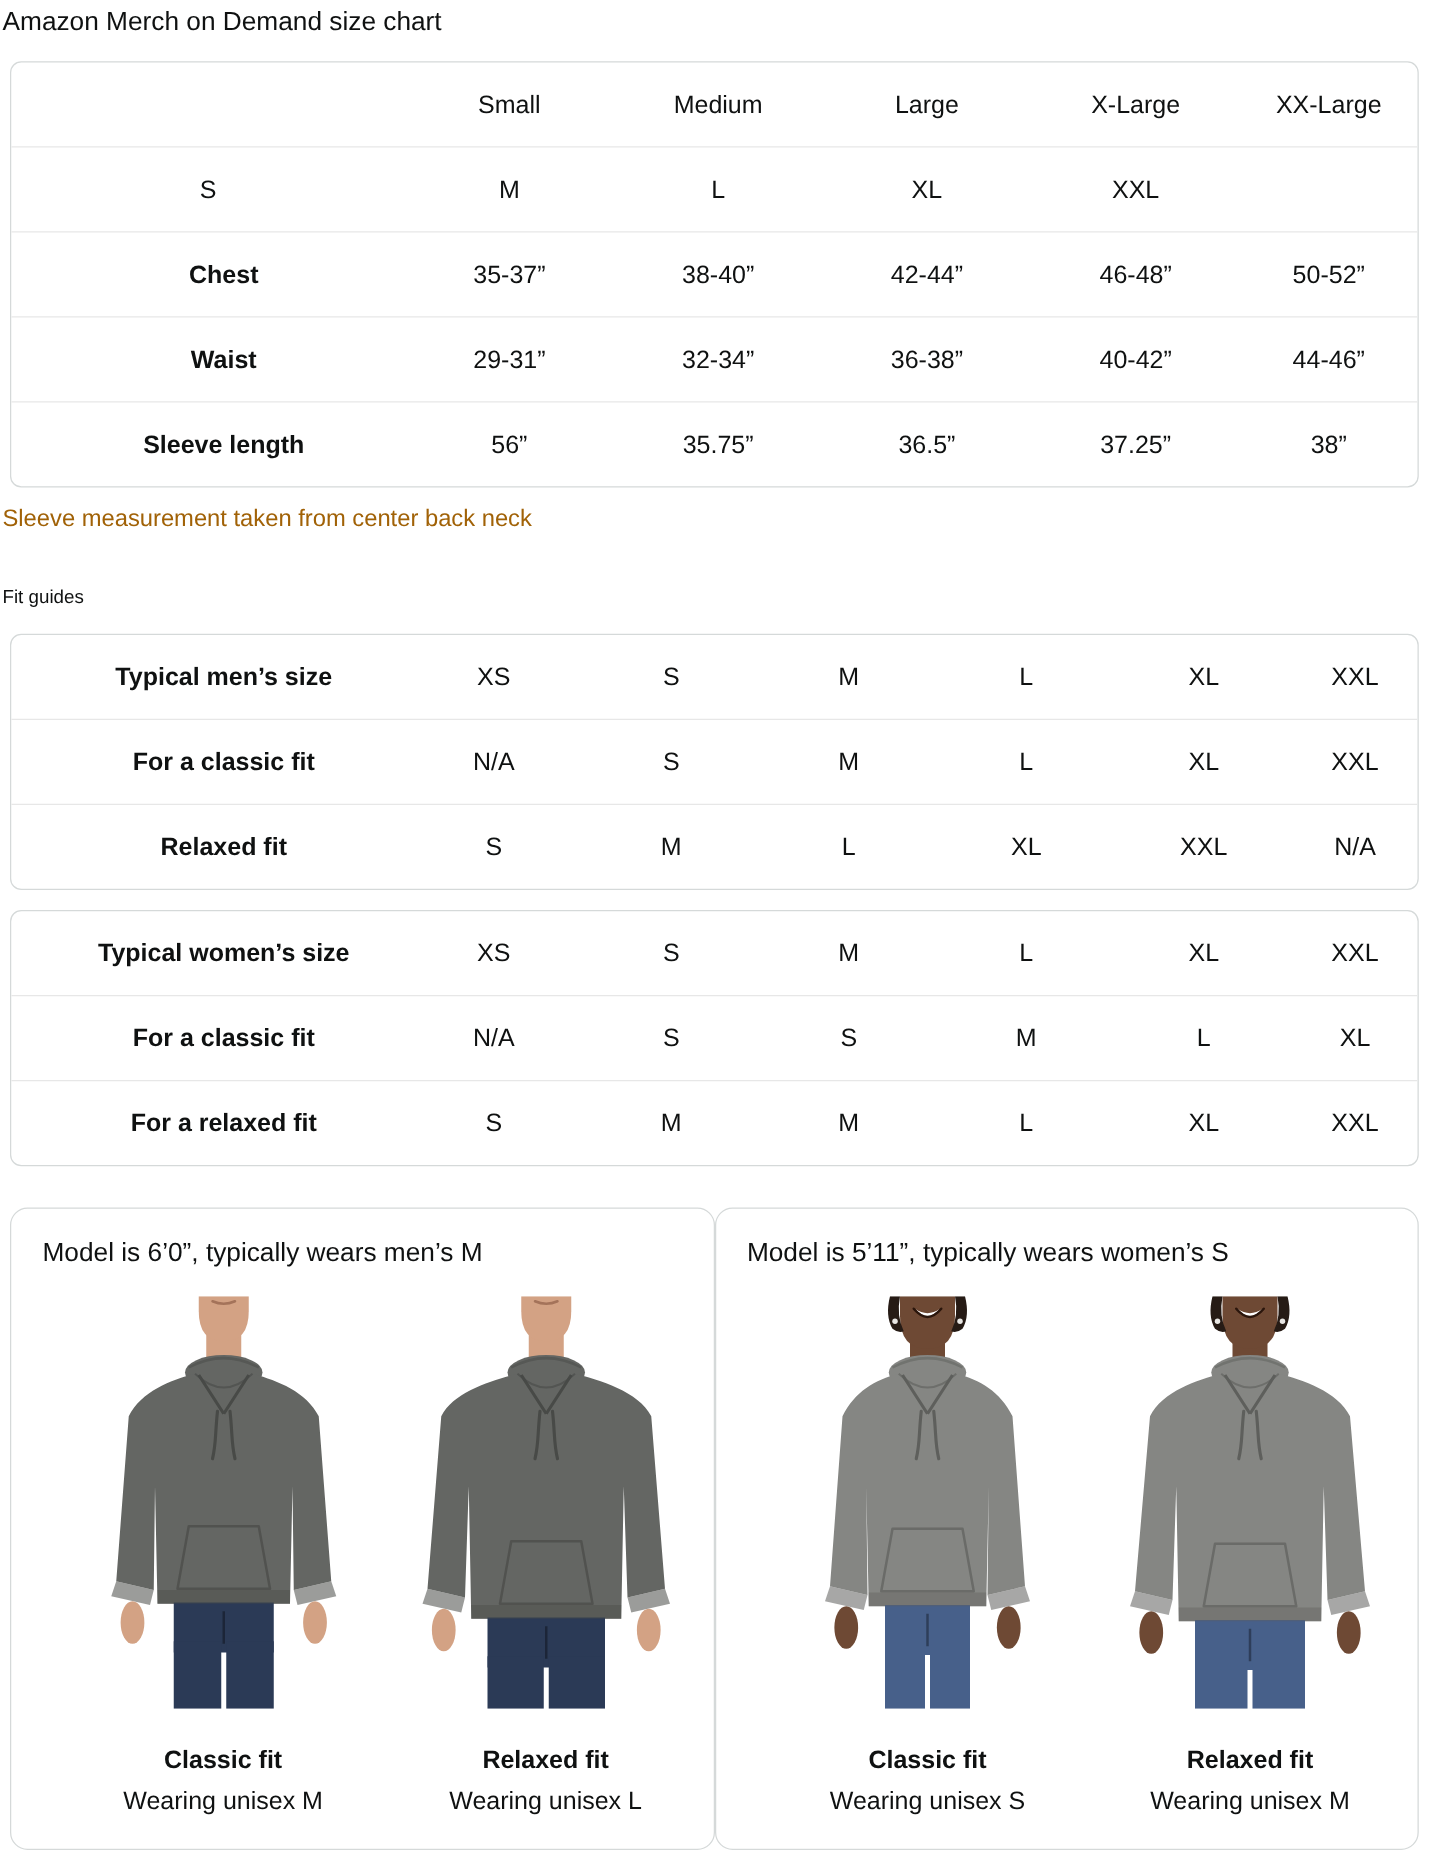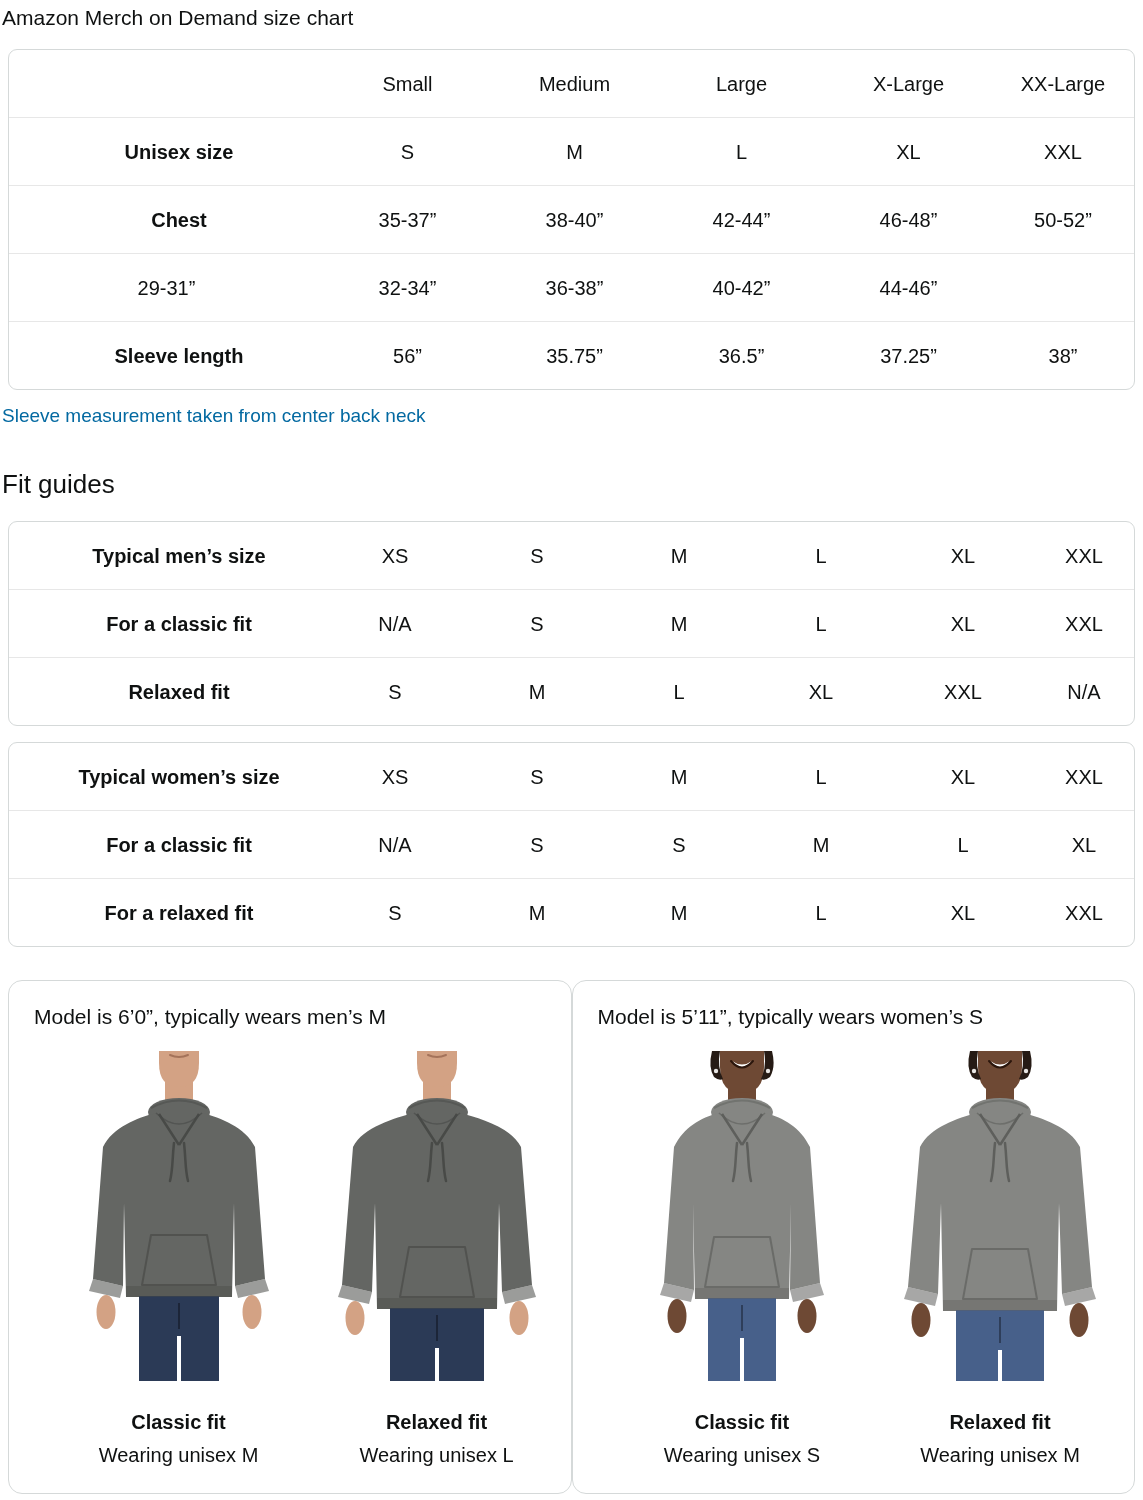--- a/index.html
+++ b/index.html
@@ -15,29 +15,29 @@
   }
   .container { padding: 4px 8px 0; box-sizing: border-box; }
 
   h1.page-title {
     font-size: 21px;
     font-weight: 400;
     margin: 2px 0 19px -6px;
     color: #0F1111;
   }
   h2.section-heading {
-    font-size: 26px;
+    font-size: 15px;
     font-weight: 400;
     margin: 42px 0 21px -6px;
     color: #0F1111;
   }
   p.note {
     font-size: 19px;
     margin: 15px 0 13px -6px;
-    color: #0369a1;
+    color: #a16207;
   }
 
   .tbl {
     border: 1px solid #D5D9D9;
     border-radius: 9px;
     background: #fff;
     overflow: hidden;
     text-align: center;
   }
   .tbl .row {
@@ -79,36 +79,36 @@
   <div class="tbl size-tbl" id="size-table">
       <div class="row">
         <div class="cell label"></div>
         <div class="cell">Small</div>
         <div class="cell">Medium</div>
         <div class="cell">Large</div>
         <div class="cell">X-Large</div>
         <div class="cell">XX-Large</div>
       </div>
       <div class="row">
-        <div class="cell label">Unisex size</div>
         <div class="cell">S</div>
         <div class="cell">M</div>
         <div class="cell">L</div>
         <div class="cell">XL</div>
         <div class="cell">XXL</div>
       </div>
       <div class="row">
         <div class="cell label">Chest</div>
         <div class="cell">35-37”</div>
         <div class="cell">38-40”</div>
         <div class="cell">42-44”</div>
         <div class="cell">46-48”</div>
         <div class="cell">50-52”</div>
       </div>
       <div class="row">
+        <div class="cell label">Waist</div>
         <div class="cell">29-31”</div>
         <div class="cell">32-34”</div>
         <div class="cell">36-38”</div>
         <div class="cell">40-42”</div>
         <div class="cell">44-46”</div>
       </div>
       <div class="row">
         <div class="cell label">Sleeve length</div>
         <div class="cell">56”</div>
         <div class="cell">35.75”</div>

